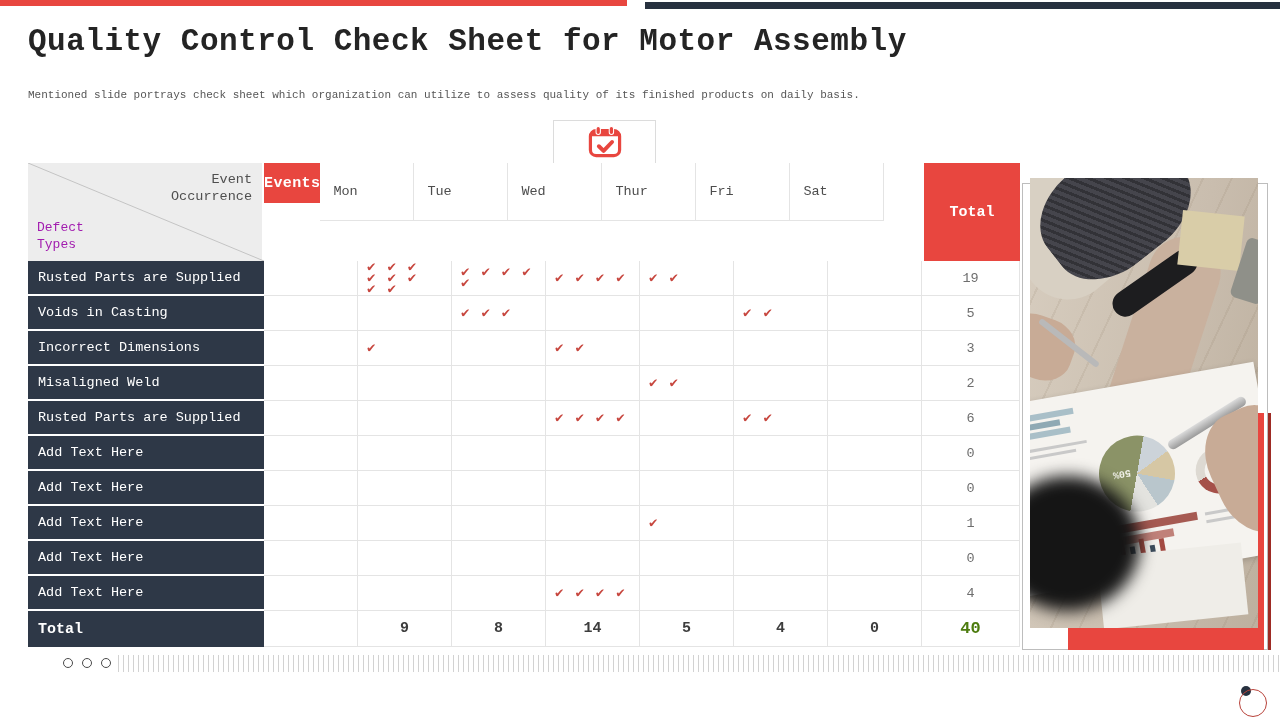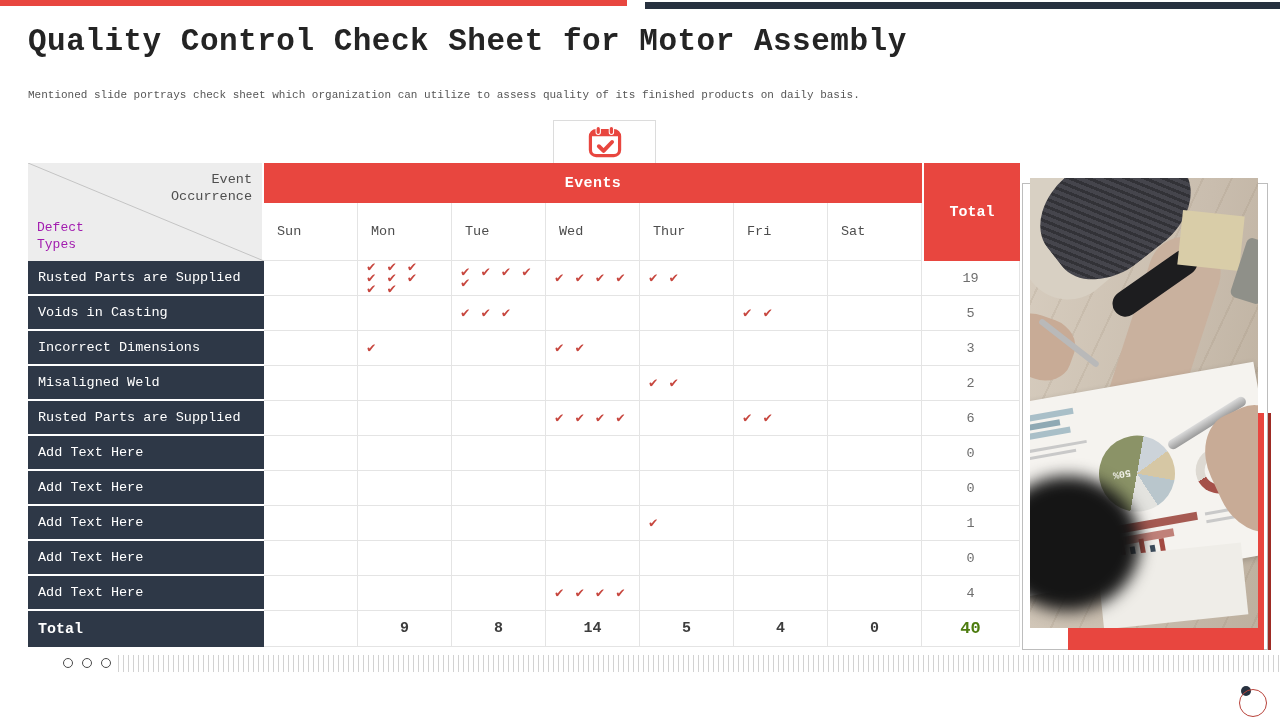--- a/index.html
+++ b/index.html
@@ -17,21 +17,21 @@
   
   .cal-box{position:absolute;left:553px;top:120px;width:101px;height:46px;background:#fff;border:1px solid #dcdcdc;display:flex;align-items:center;justify-content:center;}
 
   
   .qc-table{position:absolute;left:28px;top:163px;width:1024px;}
   .hdr{display:flex;height:98px;}
   .corner{position:relative;width:236px;height:98px;background:#EDEDED;border-right:2px solid #fff;box-sizing:border-box;}
   .corner svg{position:absolute;left:0;top:0;}
   .corner .top-lab{position:absolute;right:10px;top:8px;width:96px;text-align:right;font-size:13.5px;color:#4f4f4f;line-height:17px;}
   .corner .bot-lab{position:absolute;left:9px;bottom:8px;width:60px;font-size:13px;color:#a21caf;line-height:17px;}
-  .hdr-mid{width:658px;display:flex;flex-direction:column;}
+  .hdr-mid{width:658px;display:flex;flex-direction:row;}
   .events-bar{height:40px;background:#E8463F;color:#fff;font-size:15px;font-weight:700;display:flex;align-items:center;justify-content:center;letter-spacing:.4px;}
   .days-row{height:58px;display:flex;}
   .day-cell{width:94px;box-sizing:border-box;border-right:1px solid #e4e4e4;border-bottom:1px solid #e4e4e4;display:flex;align-items:center;padding-left:13px;font-size:13.5px;color:#4d4d4d;background:#fff;}
   .total-head{width:98px;height:98px;background:#E8463F;color:#fff;font-size:15px;font-weight:700;display:flex;align-items:center;justify-content:center;box-sizing:border-box;border-left:2px solid #fff;}
   .trow{display:flex;height:35px;}
   .label-cell{width:236px;background:#2E3847;color:#fff;font-size:13.5px;display:flex;align-items:center;padding-left:10px;box-sizing:border-box;border-bottom:2px solid #fff;}
   .cell{box-sizing:border-box;background:#fff;border-right:1px solid #e4e4e4;border-bottom:1px solid #e4e4e4;}
   .check-cell{width:94px;display:flex;flex-direction:column;justify-content:center;padding-left:9px;color:#C7463E;font-size:14px;font-weight:700;letter-spacing:12px;line-height:11px;overflow:visible;}
   .total-cell{width:98px;display:flex;align-items:center;justify-content:center;font-size:13.5px;color:#6e6e6e;}
   .trow-totals{display:flex;height:36px;}
@@ -107,21 +107,20 @@
       <div class="corner">
         <svg width="236" height="98">
             <line x1="0" y1="0" x2="236" y2="98" stroke="#c4c4c4" stroke-width="1"></line>
           </svg>
         <div class="top-lab">Event Occurrence</div>
         <div class="bot-lab">Defect Types</div>
       </div>
       <div class="hdr-mid">
         <div class="events-bar">Events</div>
         <div class="days-row">
-            <div class="day-cell">Sun</div>
             <div class="day-cell">Mon</div>
             <div class="day-cell">Tue</div>
             <div class="day-cell">Wed</div>
             <div class="day-cell">Thur</div>
             <div class="day-cell">Fri</div>
             <div class="day-cell">Sat</div>
           </div>
       </div>
       <div class="total-head">Total</div>
     </div>

